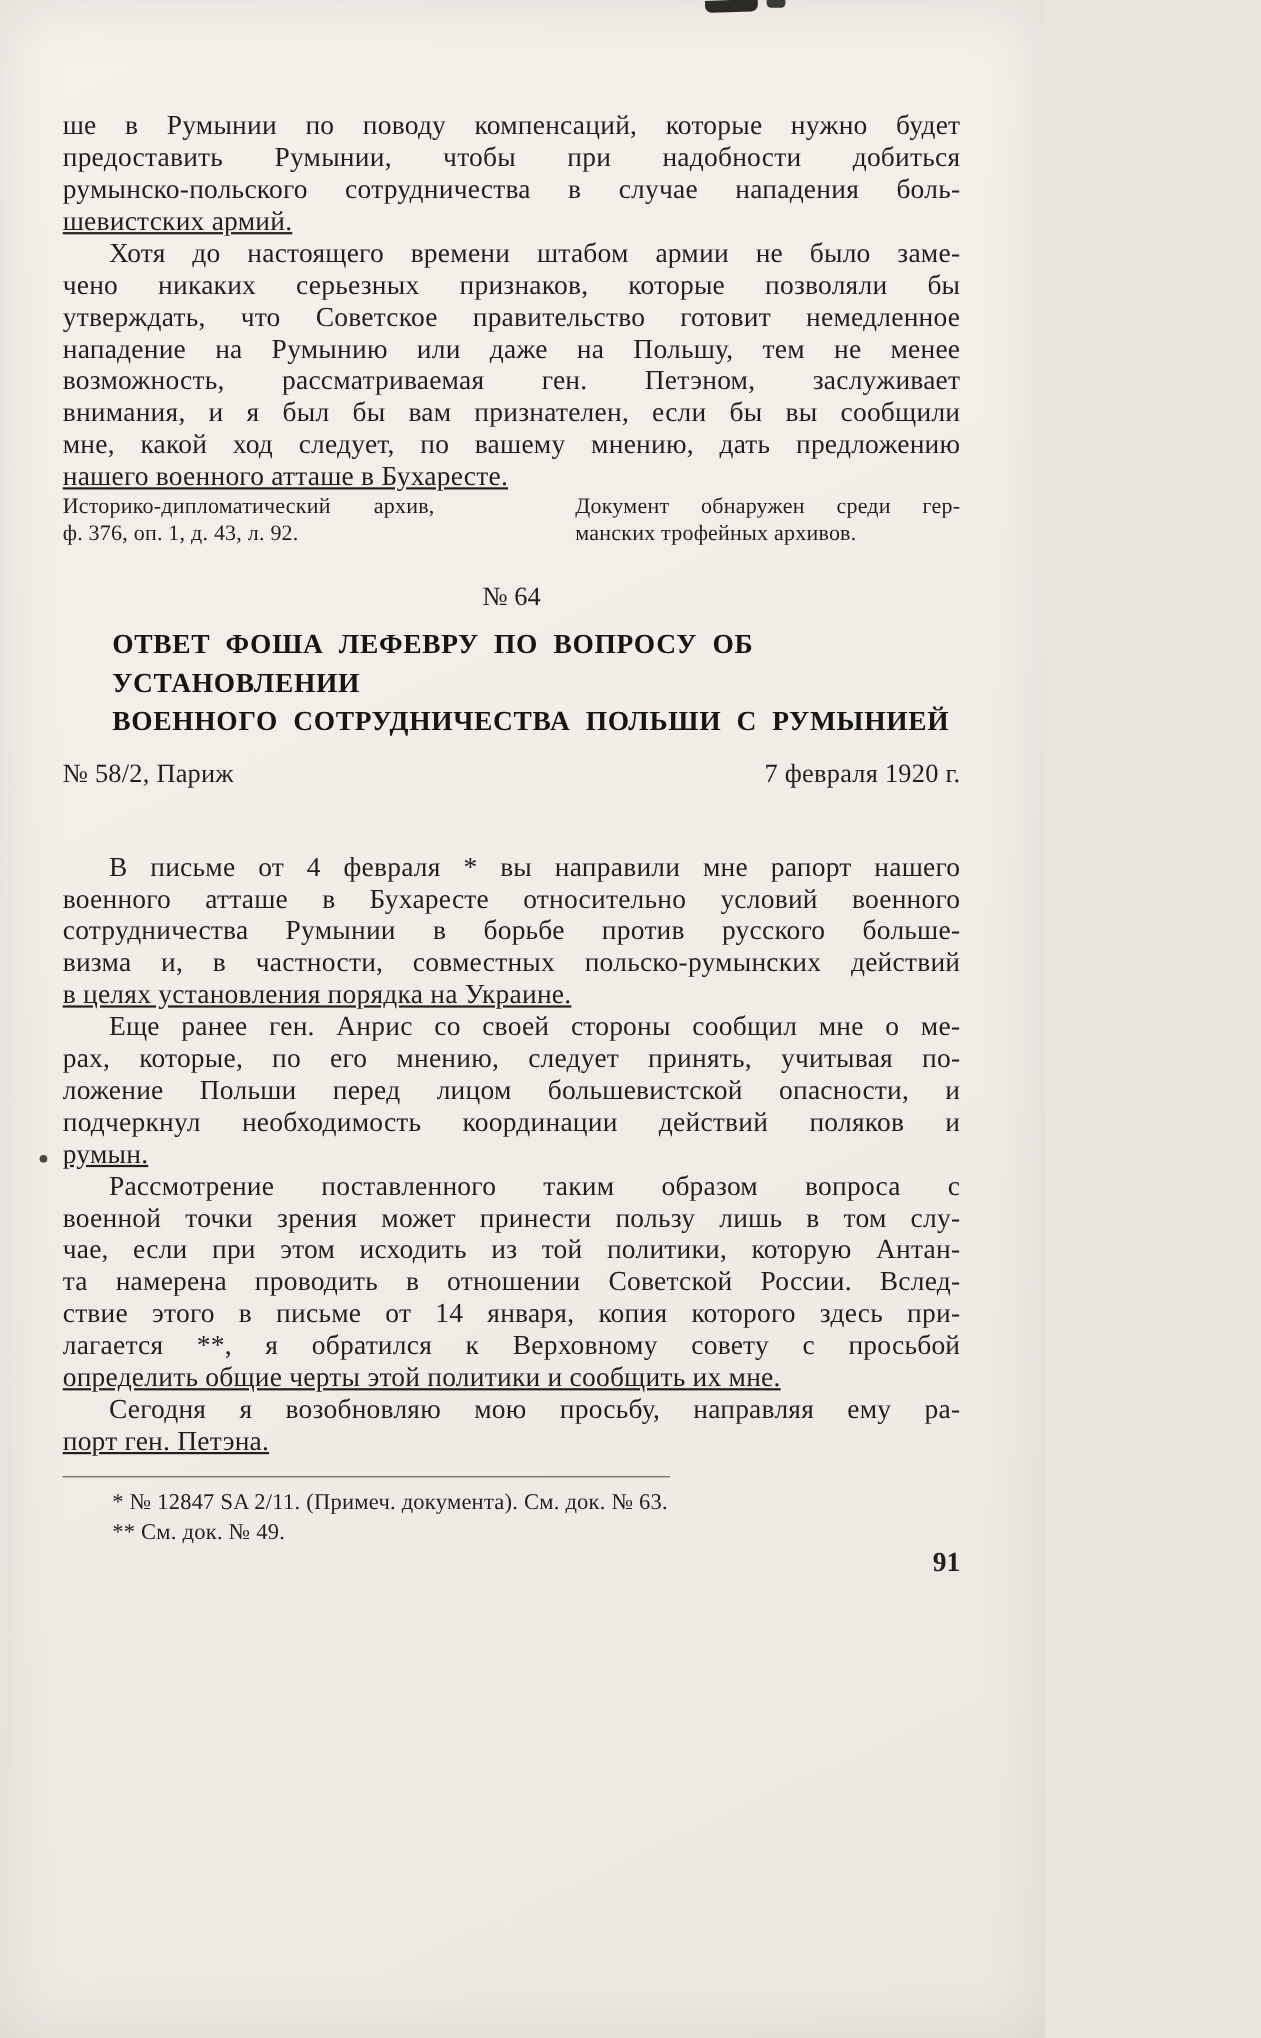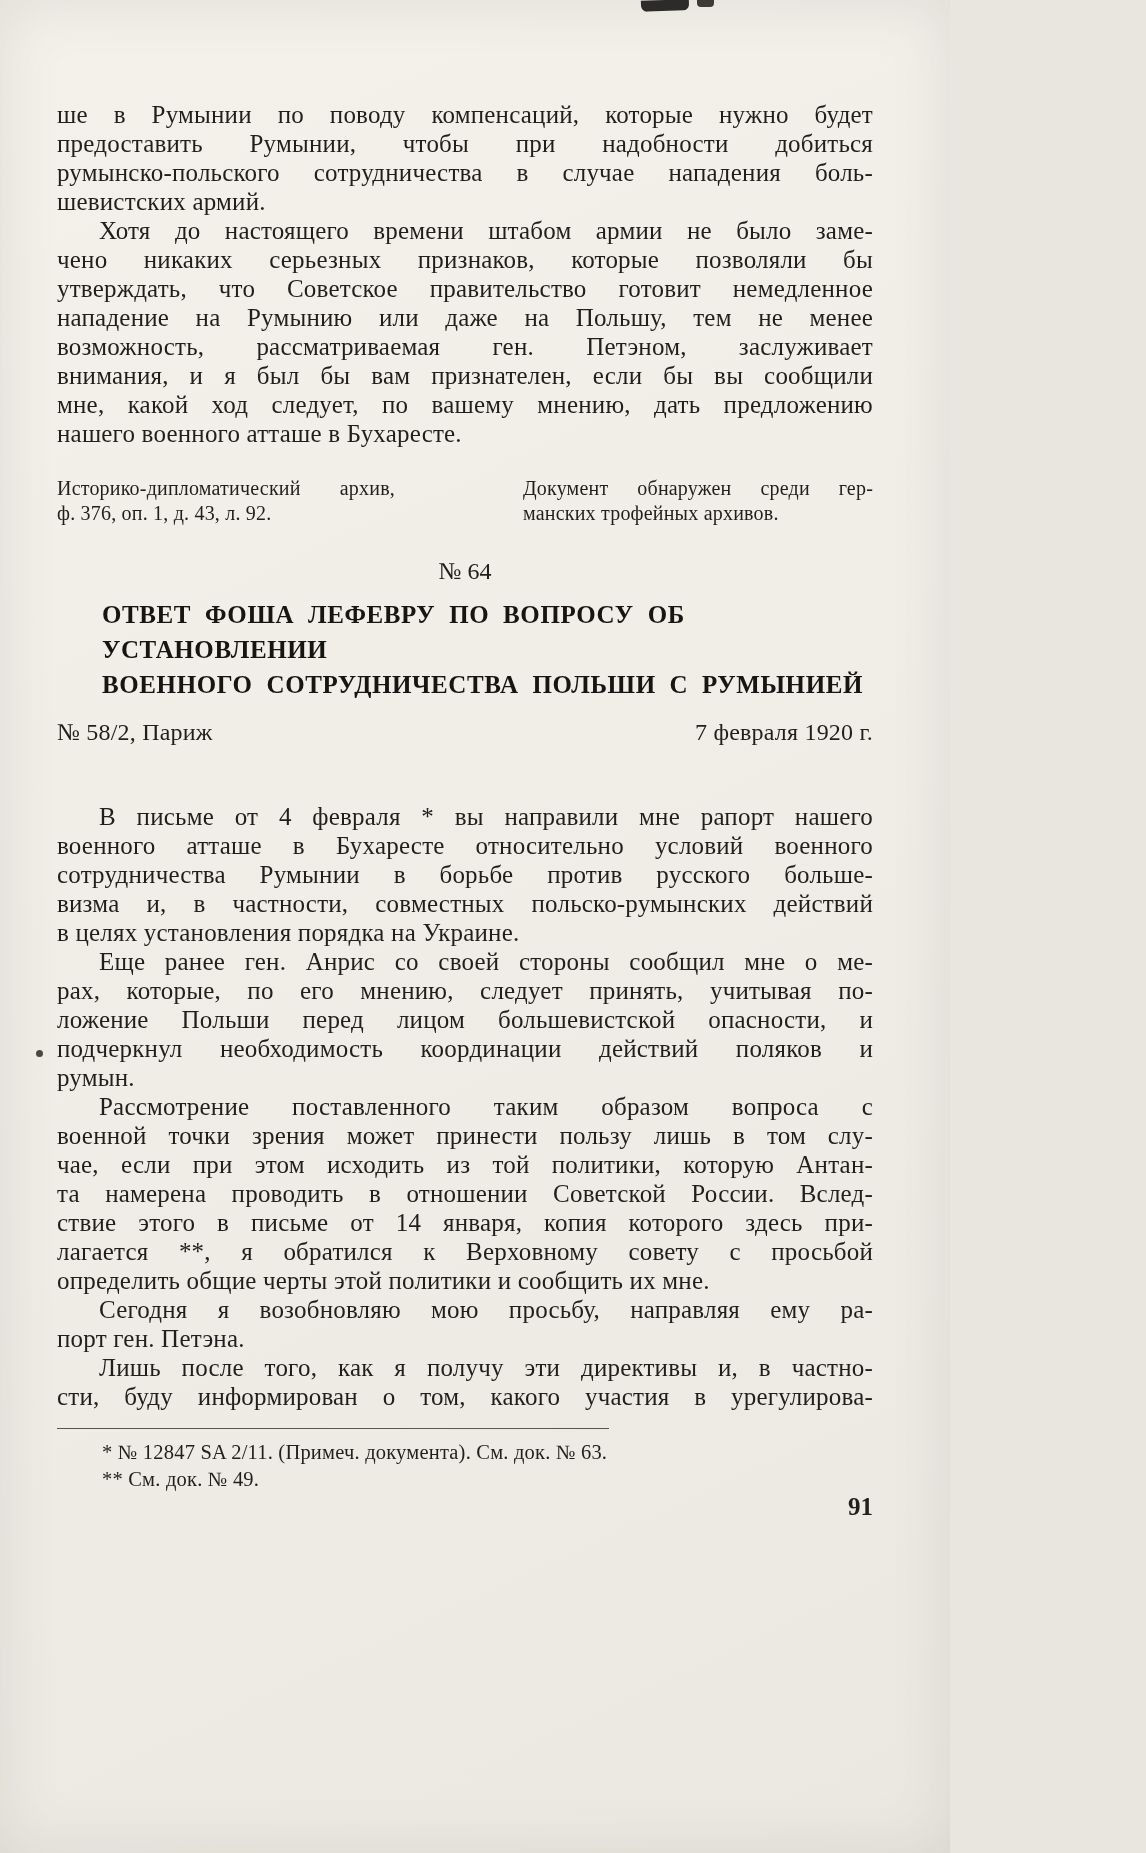--- a/index.html
+++ b/index.html
@@ -17,26 +17,26 @@
     box-shadow: inset 0 0 60px rgba(90,85,70,0.12);
   }
   .content { position: absolute; left: 57px; top: 100px; width: 816px; }
 
   
   .tline { text-align: justify; text-align-last: justify; }
 
   .para { font-size: 25px; line-height: 29px; letter-spacing: 0.2px; }
   .para .tline:first-child { text-indent: 42px; }
   .para.no-indent .tline:first-child { text-indent: 0; }
-  .para .tline:last-child { text-align-last: left; }
+  .para .tline:last-child { text-align-last: left; text-decoration: underline; }
   .para.cont .tline:last-child { text-align-last: justify; }
 
   .source-row {
     display: flex; justify-content: space-between;
-    margin-top: 28px;
+    margin-top: 0;
     font-size: 20px; line-height: 25px; letter-spacing: 0.2px;
   }
   .col-left  { width: 338px; }
   .col-right { width: 350px; }
   .source-col .tline:last-child { text-align-last: left; }
 
   .doc-number { margin-top: 32px; text-align: center; font-size: 24px; }
 
   .doc-title {
     margin: 12px 0 0 45px; padding: 0;
@@ -151,24 +151,20 @@
             <div class="tline">чае, если при этом исходить из той политики, которую Антан-</div>
             <div class="tline">та намерена проводить в отношении Советской России. Вслед-</div>
             <div class="tline">ствие этого в письме от 14 января, копия которого здесь при-</div>
             <div class="tline">лагается **, я обратился к Верховному совету с просьбой</div>
             <div class="tline">определить общие черты этой политики и сообщить их мне.</div>
           </div>
         <div class="para">
             <div class="tline">Сегодня я возобновляю мою просьбу, направляя ему ра-</div>
             <div class="tline">порт ген. Петэна.</div>
           </div>
-        <div class="para cont">
-            <div class="tline">Лишь после того, как я получу эти директивы и, в частно-</div>
-            <div class="tline">сти, буду информирован о том, какого участия в урегулирова-</div>
-          </div>
       </div>
 
       <div class="footnote-rule"></div>
 
       <div class="footnotes">
         <div class="footnote">* № 12847 SA 2/11. (Примеч. документа). См. док. № 63.</div>
         <div class="footnote">** См. док. № 49.</div>
       </div>
     </section>
 

